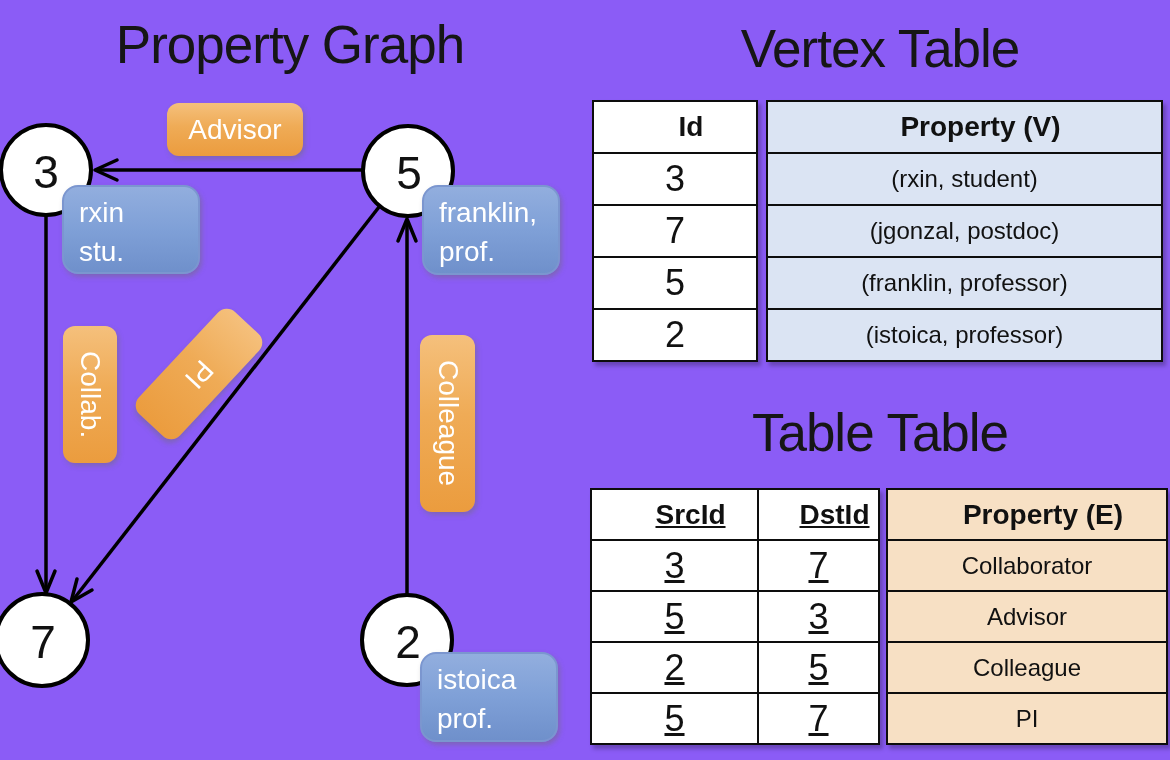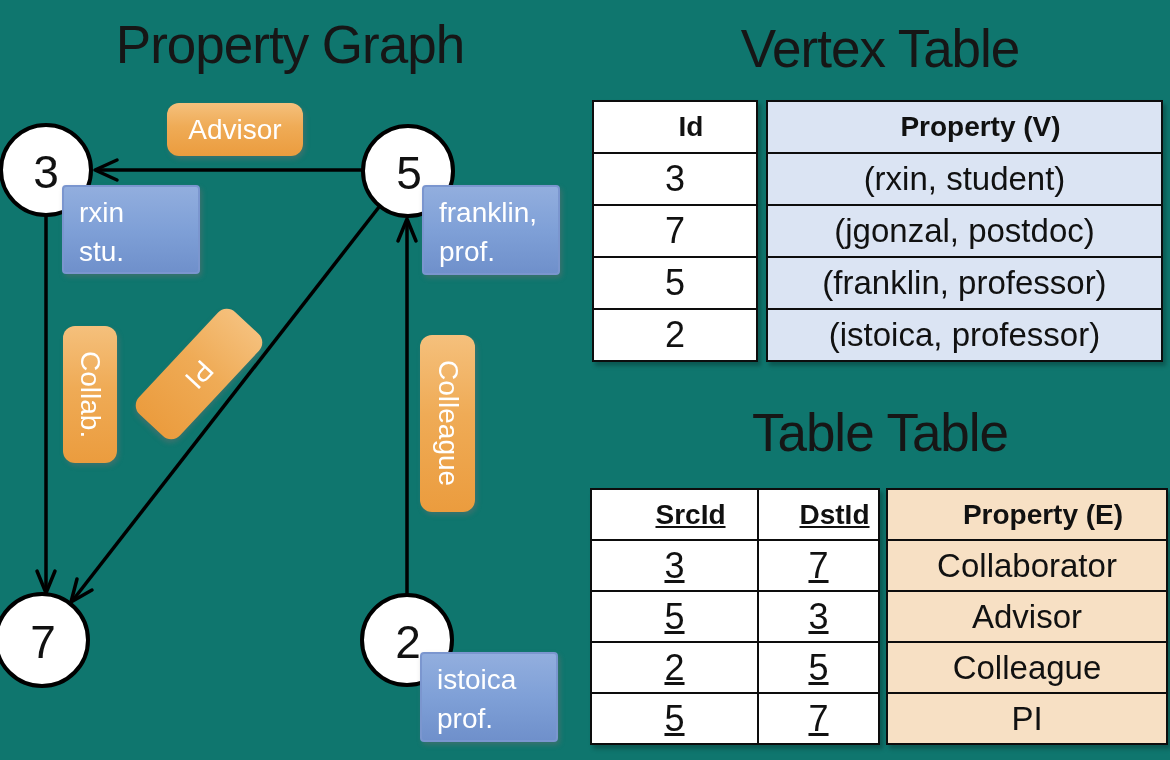--- a/index.html
+++ b/index.html
@@ -1,17 +1,17 @@
 <!DOCTYPE html>
 <html><head>
 <meta charset="utf-8">
 <style>
   html,body { margin:0; padding:0; background:#fff; }
   #stage {
-    position:relative; width:1170px; height:760px; background:#0f766e;
+    position:relative; width:1170px; height:760px; background:#8b5cf6;
     font-family:"Liberation Sans", sans-serif; color:#111; overflow:hidden;
   }
   .title {
     position:absolute; text-align:center; font-size:53px; font-weight:400;
     letter-spacing:-1px; color:#161616; white-space:nowrap;
   }
   #graph-svg { position:absolute; left:0; top:0; }
   .node-num {
     position:absolute; transform:translate(-50%,-50%);
     font-size:46px; font-weight:300; color:#111;
@@ -20,35 +20,35 @@
     position:absolute; box-sizing:border-box;
     background:linear-gradient(180deg,#f5c07c 0%,#efab56 45%,#eb9c3e 100%);
     border-radius:12px; color:#fff; font-size:28px;
     display:flex; align-items:center; justify-content:center;
     box-shadow:2px 3px 5px rgba(110,110,110,0.45);
   }
   .elabel .vtext { writing-mode:vertical-rl; text-orientation:mixed; }
   .vlabel {
     position:absolute; box-sizing:border-box;
     background:linear-gradient(180deg,#92aede 0%,#7fa0d7 50%,#6f90cb 100%);
-    border:2px solid #7b96cf; border-radius:4px;
+    border:2px solid #7b96cf; border-radius:16px;
     color:#fff; font-size:28px; line-height:1.38; padding:7px 6px 0 15px;
     box-shadow:2px 3px 5px rgba(110,110,110,0.45);
   }
   .vlabel span { display:block; white-space:nowrap; }
   table.dtable {
     position:absolute; border-collapse:collapse; table-layout:fixed;
     background:#fff; box-shadow:2.5px 3.5px 4px rgba(0,0,0,0.25);
   }
   .dtable th, .dtable td {
     border:2.5px solid #0d0d0d; text-align:center; vertical-align:middle;
     padding:0; overflow:hidden; white-space:nowrap;
   }
   .dtable th { font-size:28px; font-weight:bold; height:50px;padding-left:32px; }
-  .dtable td { font-size:33px; font-weight:400; height:50px; }
+  .dtable td { font-size:24px; font-weight:400; height:50px; }
   td.idcell { font-size:36px; }
   .blue-bg  { background:#dbe4f3; }
   .peach-bg { background:#f7e0c4; }
   #vertex-id-table    { left:592px; top:100px; width:166px; }
   #vertex-prop-table  { left:766px; top:100px; width:397px; }
   #edge-ids-table     { left:590px; top:488px; width:290px;text-decoration:underline; }
   #edge-prop-table    { left:886px; top:488px; width:282px; }
   #edge-ids-table th, #edge-ids-table td,
   #edge-prop-table th, #edge-prop-table td { height:49px; }
 </style>

